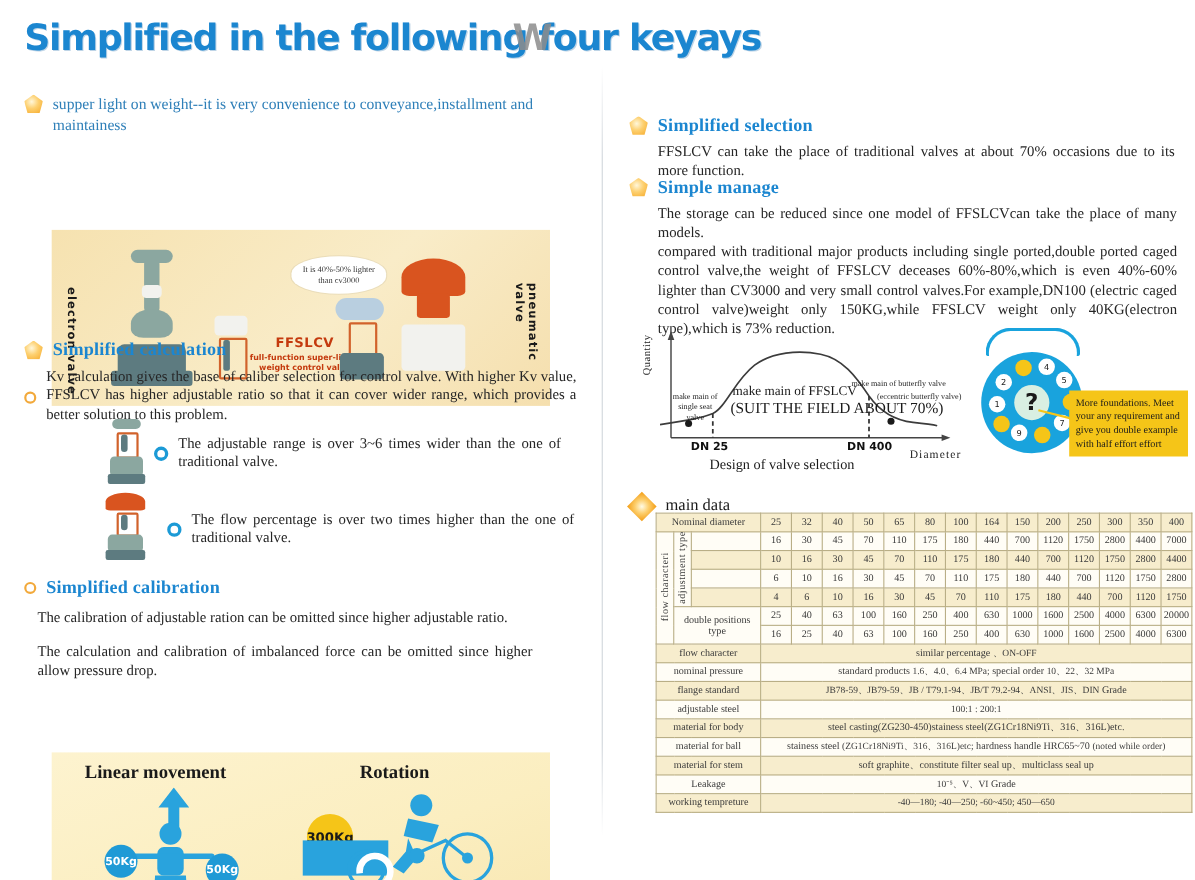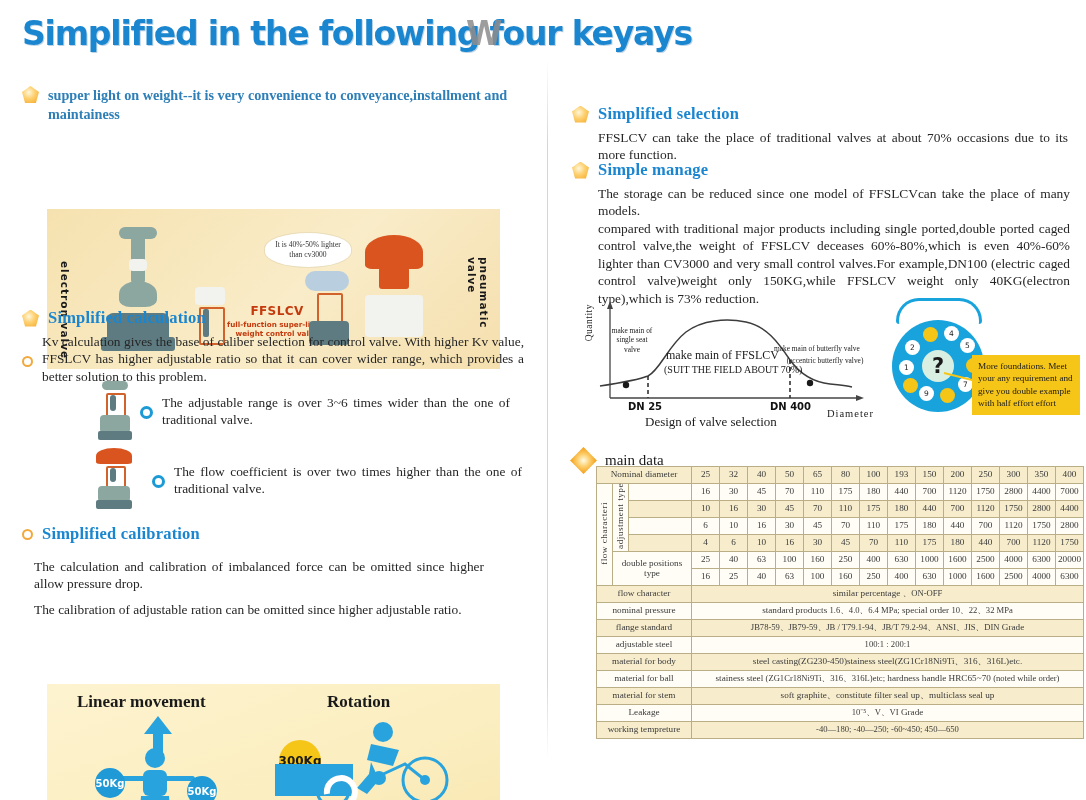--- a/index.html
+++ b/index.html
@@ -113,21 +113,21 @@
 
   
   .chart{position:absolute;left:586px;top:298px;width:290px;height:132px;}
   .chart .ylab{
     position:absolute;left:-2px;top:6px;writing-mode:vertical-rl;
     transform:rotate(180deg);font-size:9.5px;color:#222;letter-spacing:.5px;
   }
   .chart .xlab{position:absolute;right:2px;bottom:11px;font-size:10.5px;color:#222;letter-spacing:1px;}
   .chart .ann{position:absolute;font-size:7.4px;line-height:1.25;color:#222;text-align:center;}
   .chart .ann-big{position:absolute;font-size:12px;color:#1a1a1a;white-space:nowrap;}
-  .chart .ann-sub{position:absolute;font-size:10px;color:#1a1a1a;white-space:nowrap;}
+  .chart .ann-sub{position:absolute;font-size:14px;color:#1a1a1a;white-space:nowrap;}
   .chart .tick{position:absolute;font-family:"DejaVu Sans",sans-serif;font-weight:bold;font-size:10px;color:#111;}
   .chart-caption{position:absolute;left:645px;top:414px;font-size:13px;color:#1a1a1a;}
 
   
   .phone{position:absolute;left:884px;top:298px;width:120px;height:118px;}
   .dial{
     position:absolute;left:8px;top:22px;width:92px;height:92px;border-radius:50%;
     background:#19a3dd;
   }
   .dial-center{
@@ -181,21 +181,21 @@
     <div class="title">
       <span>Simplified in the following four key</span><span>ays</span>
       <span class="overlapW">W</span>
     </div>
   </div>
 
   <div class="divider"></div>
 
   <div class="col-left">
 
-    <div class="lead" style="position:absolute;left:22px;top:10px;width:500px;font-weight:bold;">
+    <div class="lead" style="position:absolute;left:22px;top:10px;width:500px;">
       <span class="pent"></span>
       <span>supper light on weight--it is very convenience to conveyance,installment and maintainess</span>
     </div>
 
     <div class="photo photo-top">
       <div class="vlabel" style="left:12px;top:52px;">electron valve</div>
       <div class="vlabel" style="right:10px;top:48px;">pneumatic valve</div>
 
       <div class="v-body" style="left:72px;top:18px;width:38px;height:12px;border-radius:8px;"></div>
       <div class="v-body" style="left:84px;top:28px;width:14px;height:46px;"></div>
@@ -249,30 +249,30 @@
 
     <div style="position:absolute;left:88px;top:372px;width:60px;height:62px;">
       <div class="v-orange" style="left:8px;top:0;width:36px;height:16px;"></div>
       <div class="v-cage" style="left:18px;top:18px;width:16px;height:18px;"></div>
       <div class="v-dark" style="left:22px;top:20px;width:6px;height:14px;"></div>
       <div class="v-body" style="left:10px;top:38px;width:32px;height:16px;border-radius:4px;"></div>
       <div class="v-dark" style="left:8px;top:52px;width:36px;height:9px;border-radius:2px;"></div>
     </div>
     <div class="bullet-row" style="position:absolute;left:152px;top:387px;width:370px;">
       <span class="ring-blue" style="margin-top:3px;"></span>
-      <p class="para">The flow coefficient is over two times higher than the one of traditional valve.</p>
+      <p class="para">The flow percentage is over two times higher than the one of traditional valve.</p>
     </div>
 
     <div style="position:absolute;left:22px;top:448px;width:500px;">
       <div class="sec-head">
         <span class="ring"></span>
         <h2>Simplified calibration</h2>
       </div>
+      <p class="para" style="margin:8px 0 0 12px;width:470px;">The calibration of adjustable ration can be omitted since higher adjustable ratio.</p>
       <p class="para" style="margin:14px 0 0 12px;width:450px;">The calculation and calibration of imbalanced force can be omitted since higher allow pressure drop.</p>
-      <p class="para" style="margin:8px 0 0 12px;width:470px;">The calibration of adjustable ration can be omitted since higher adjustable ratio.</p>
     </div>
 
     <div class="photo photo-bottom">
       <div class="fig-title" style="left:30px;top:8px;">Linear movement</div>
       <div class="fig-title" style="left:280px;top:8px;">Rotation</div>
 
       <svg width="30" height="46" style="position:absolute;left:96px;top:32px;">
         <polygon class="cy" points="15,0 29,18 20,18 20,46 10,46 10,18 1,18"></polygon>
       </svg>
 
@@ -330,25 +330,25 @@
       <line x1="24" y1="8" x2="24" y2="100" stroke="#444" stroke-width="1.3"></line>
       <polygon points="24,3 21,11 27,11" fill="#444"></polygon>
       <line x1="24" y1="100" x2="272" y2="100" stroke="#444" stroke-width="1.3"></line>
       <polygon points="278,100 270,97 270,103" fill="#444"></polygon>
       <path d="M14,88 C40,84 52,82 62,78 C74,72 82,48 100,34 C116,22 140,20 160,24 C180,28 192,44 204,62 C214,76 226,84 244,86 C254,87 262,88 266,89" fill="none" stroke="#3c3c3c" stroke-width="1.5"></path>
       <line x1="62" y1="78" x2="62" y2="100" stroke="#333" stroke-width="1.6" stroke-dasharray="4,3"></line>
       <line x1="204" y1="62" x2="204" y2="100" stroke="#333" stroke-width="1.6" stroke-dasharray="4,3"></line>
       <circle cx="40" cy="87" r="3.2" fill="#1a1a1a"></circle>
       <circle cx="224" cy="85" r="3.2" fill="#1a1a1a"></circle>
     </svg>
-    <div class="ann" style="left:24px;top:28px;width:44px;">make main of single seat valve</div>
+    <div class="ann" style="left:24px;top:58px;width:44px;">make main of single seat valve</div>
     <div class="ann-big" style="left:80px;top:50px;">make main of FFSLCV</div>
     <div class="ann-sub" style="left:78px;top:66px;">(SUIT THE FIELD ABOUT 70%)</div>
     <div class="ann" style="left:188px;top:46px;width:94px;text-align:left;">make main of butterfly valve</div>
-    <div class="ann" style="left:190px;top:58px;width:98px;text-align:center;">(eccentric butterfly valve)</div>
+    <div class="ann" style="left:190px;top:58px;width:98px;text-align:right;">(eccentric butterfly valve)</div>
     <div class="tick" style="left:42px;top:103px;">DN 25</div>
     <div class="tick" style="left:184px;top:103px;">DN 400</div>
     <div class="xlab">Diameter</div>
   </div>
   <div class="chart-caption">Design of valve selection</div>
 
   <div class="phone">
     <div class="handset"></div>
     <div class="dial">
       <div class="dial-center">?</div>
@@ -383,21 +383,21 @@
       <tbody>
         <tr>
           <td class="cream lbl-c" colspan="3">Nominal diameter</td>
           <td class="cream">25</td>
           <td class="cream">32</td>
           <td class="cream">40</td>
           <td class="cream">50</td>
           <td class="cream">65</td>
           <td class="cream">80</td>
           <td class="cream">100</td>
-          <td class="cream">193</td>
+          <td class="cream">164</td>
           <td class="cream">150</td>
           <td class="cream">200</td>
           <td class="cream">250</td>
           <td class="cream">300</td>
           <td class="cream">350</td>
           <td class="cream">400</td>
         </tr>
 
         <tr>
           <td class="white vert" rowspan="6"><span>flow characteri</span></td>

